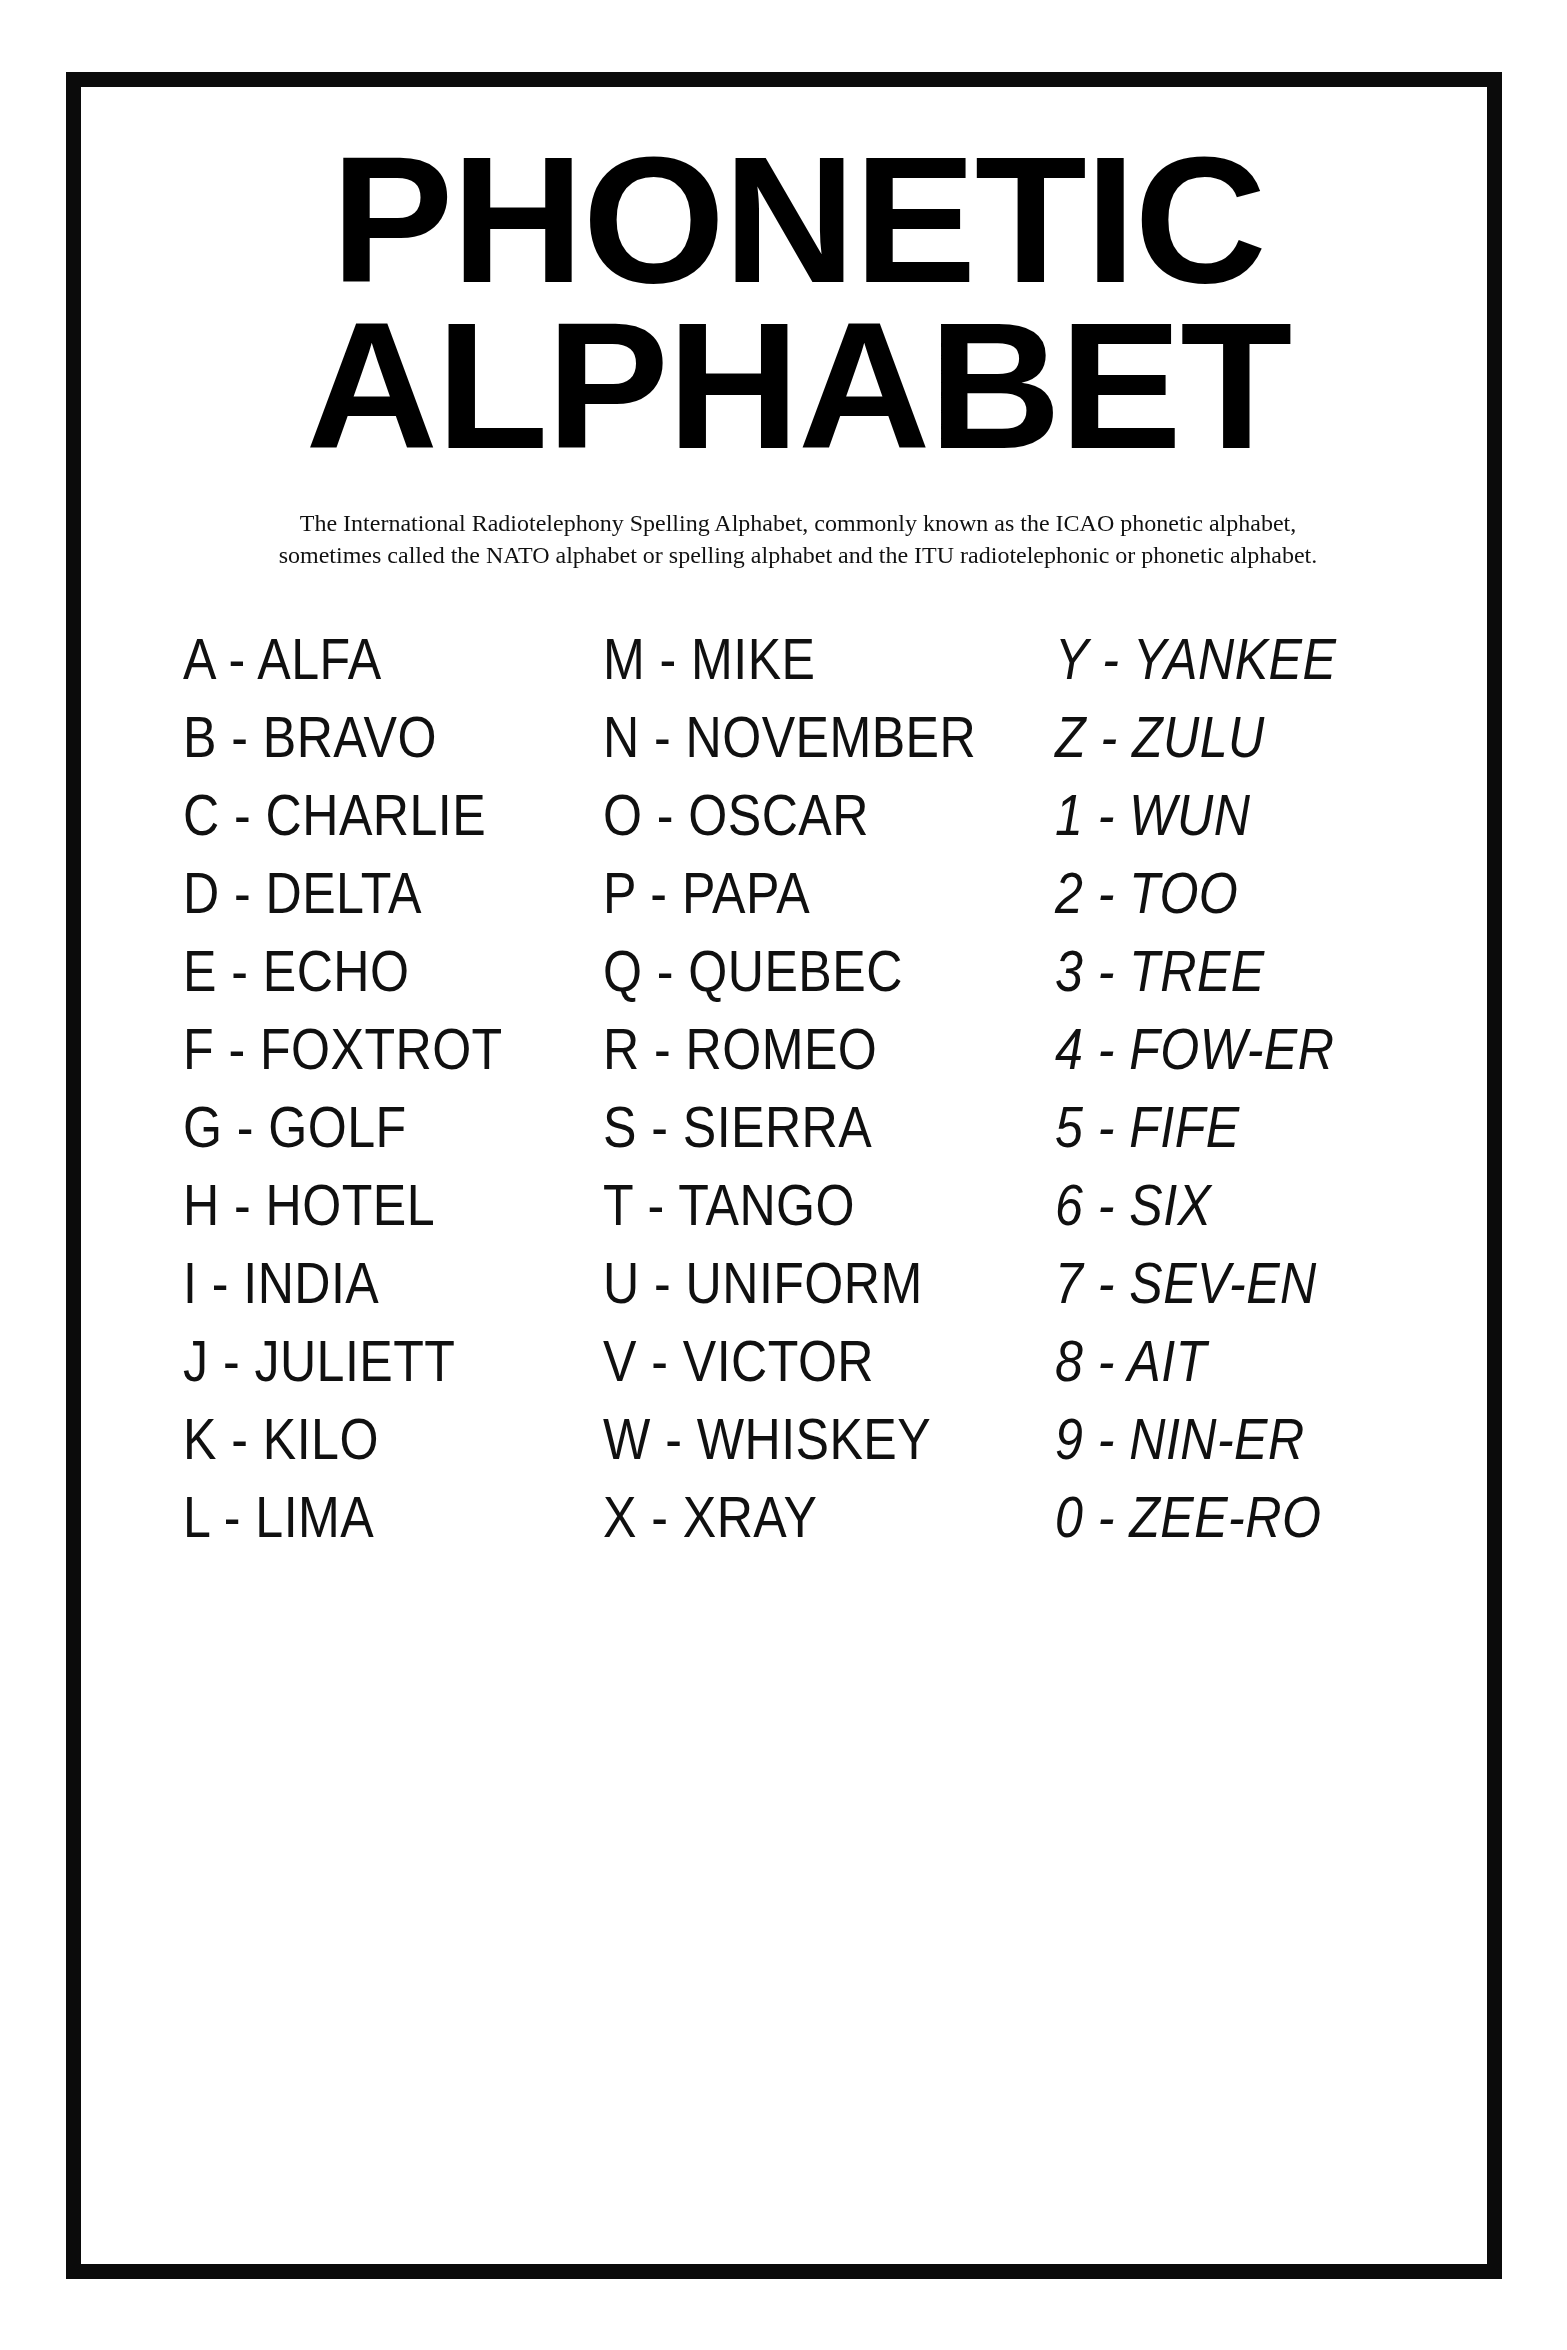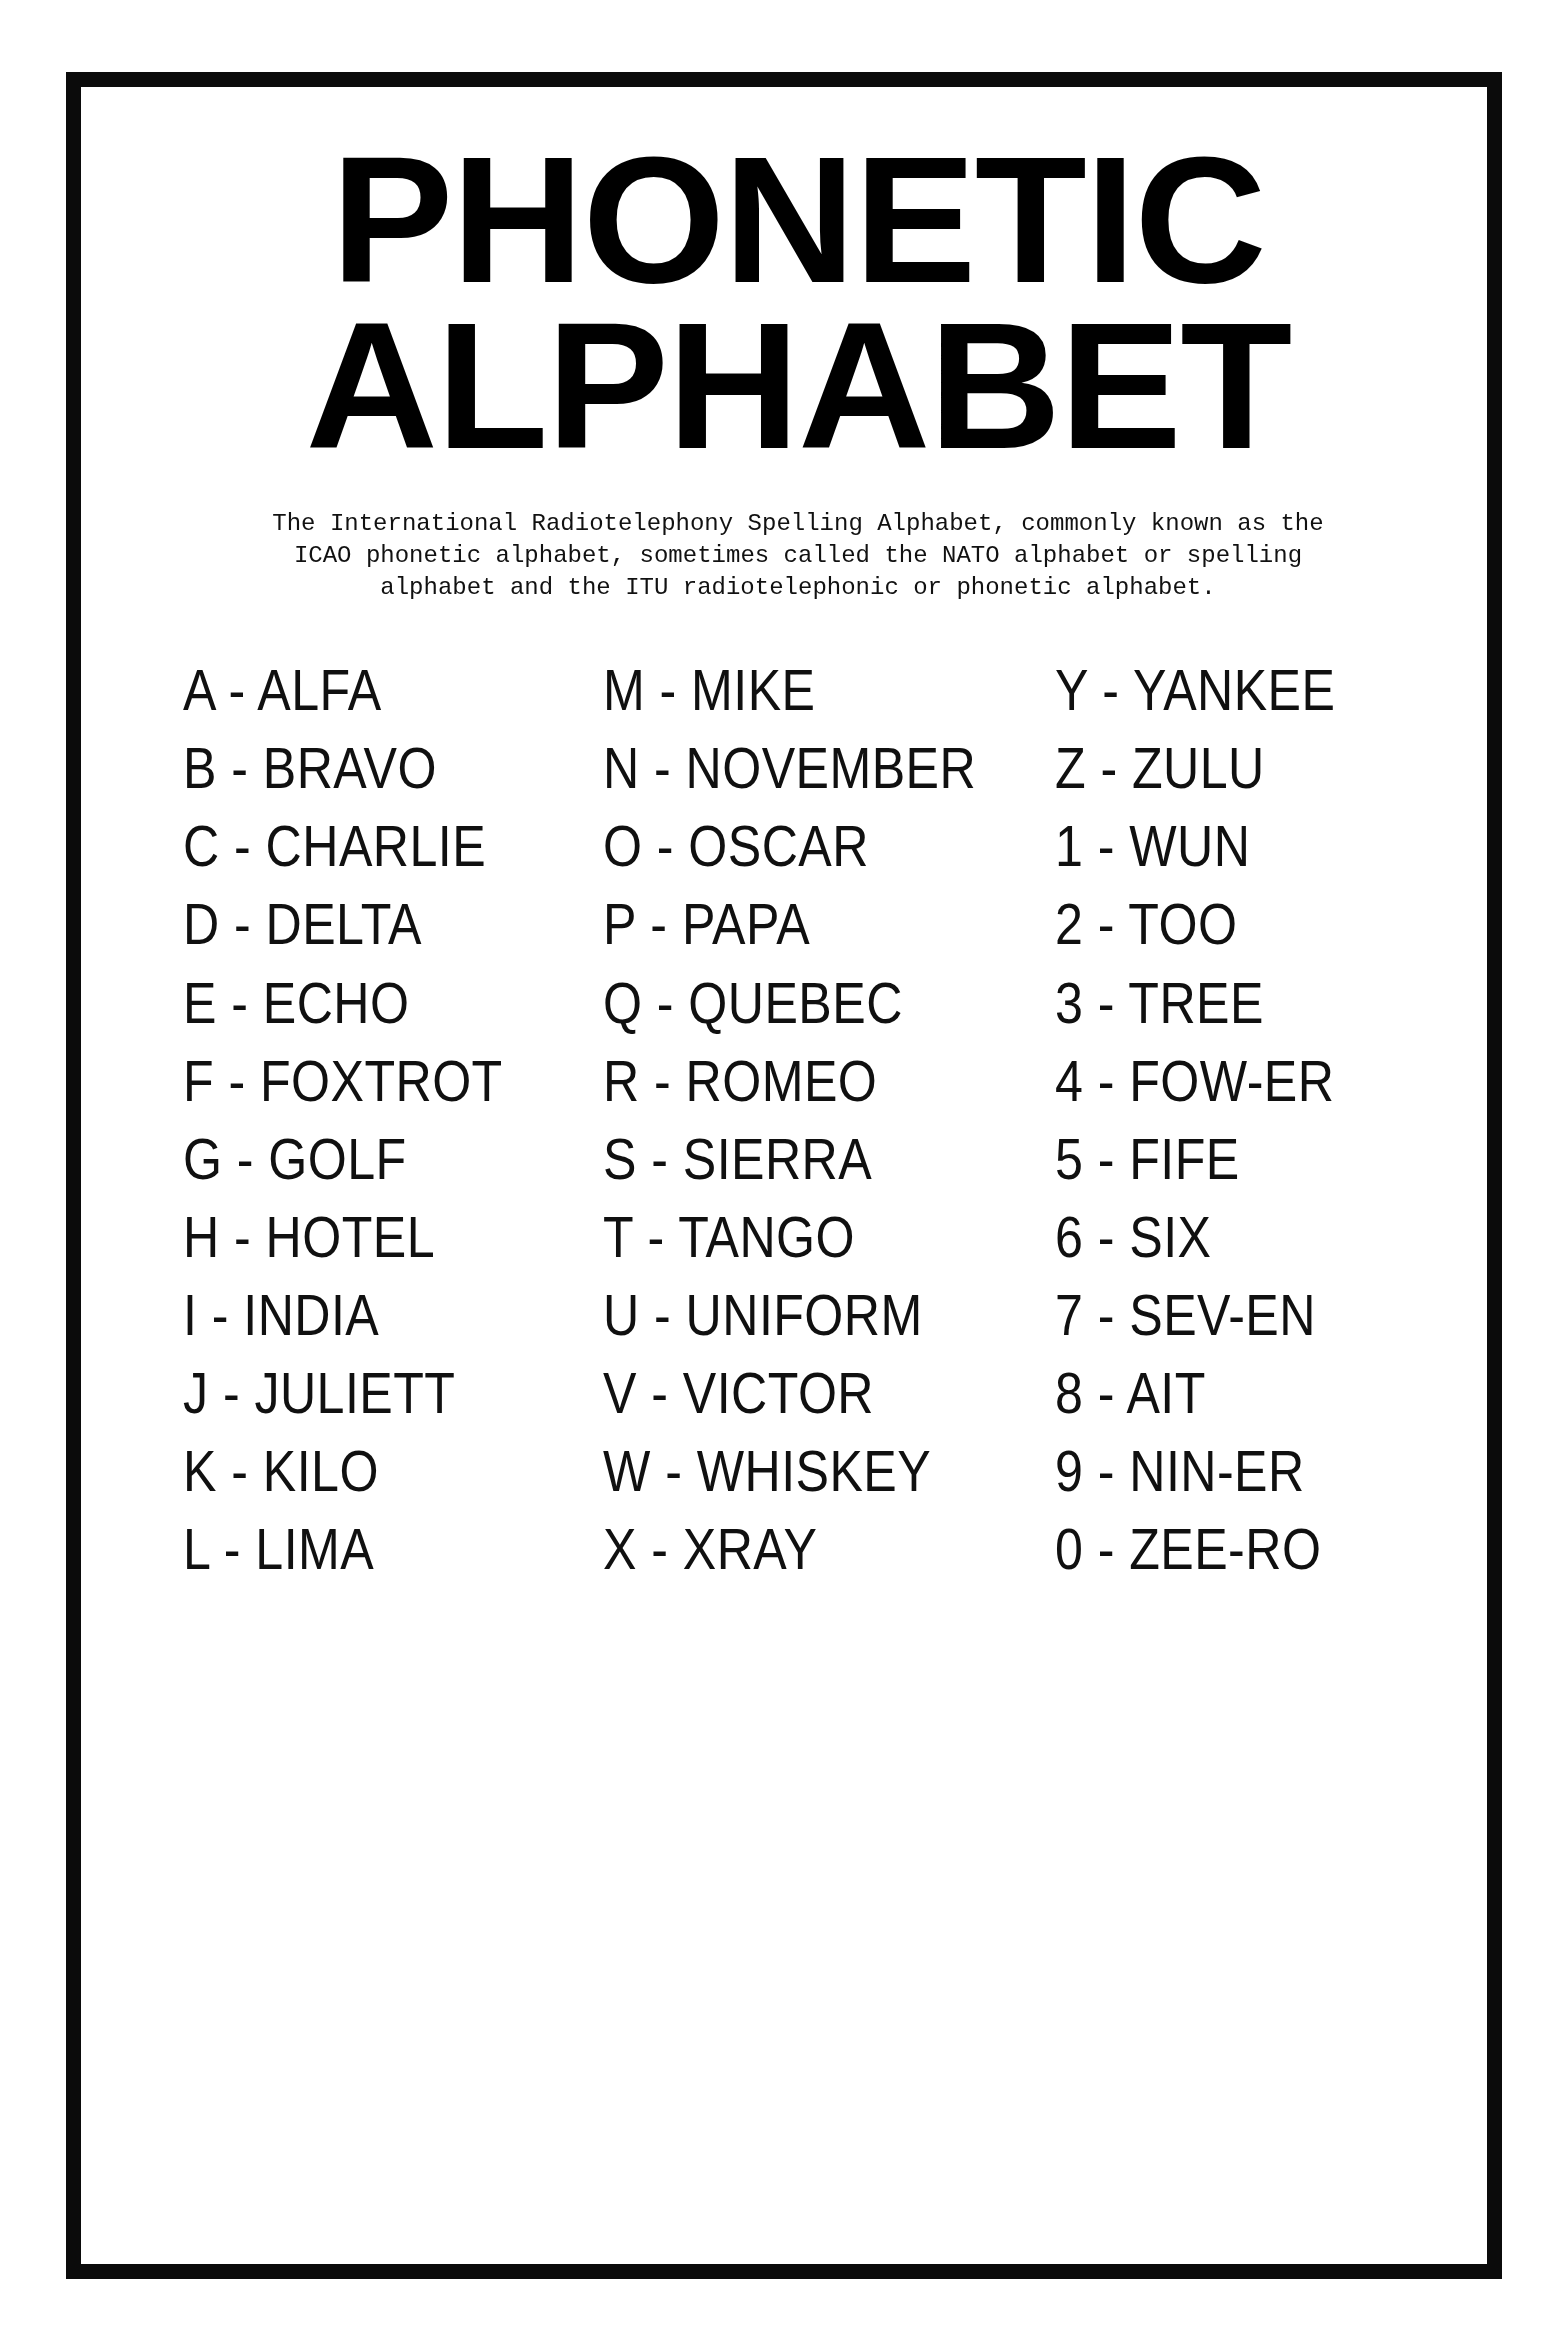--- a/index.html
+++ b/index.html
@@ -51,21 +51,21 @@
     line-height: 0.92;
     font-weight: 700;
     font-stretch: condensed;
     transform: scaleX(1.02);
   }
 
   .subtitle {
     width: 83%;
     margin: 40px auto 0 auto;
     text-align: center;
-    font-family: Liberation Mono, monospace;
+    font-family: Liberation Serif, serif;
     font-size: 24px;
     line-height: 1.32;
     color: #111111;
   }
 
   .columns {
     display: flex;
     justify-content: space-between;
     width: 100%;
     margin-top: 48px;
@@ -74,21 +74,21 @@
     gap: 32px;
   }
 
   .column {
     display: flex;
     flex-direction: column;
   }
 
   .col-1 { width: 32%; }
   .col-2 { width: 34%; }
-  .col-3 { width: 30%; }
+  .col-3 { width: 30%; font-style: italic; }
 
   .entry {
     font-size: 57px;
     line-height: 1.37;
     color: #101010;
     font-weight: 400;
     white-space: nowrap;
     font-family: "Liberation Sans Narrow", "Liberation Sans", sans-serif;
     transform: scaleX(0.88);
     transform-origin: left center;

